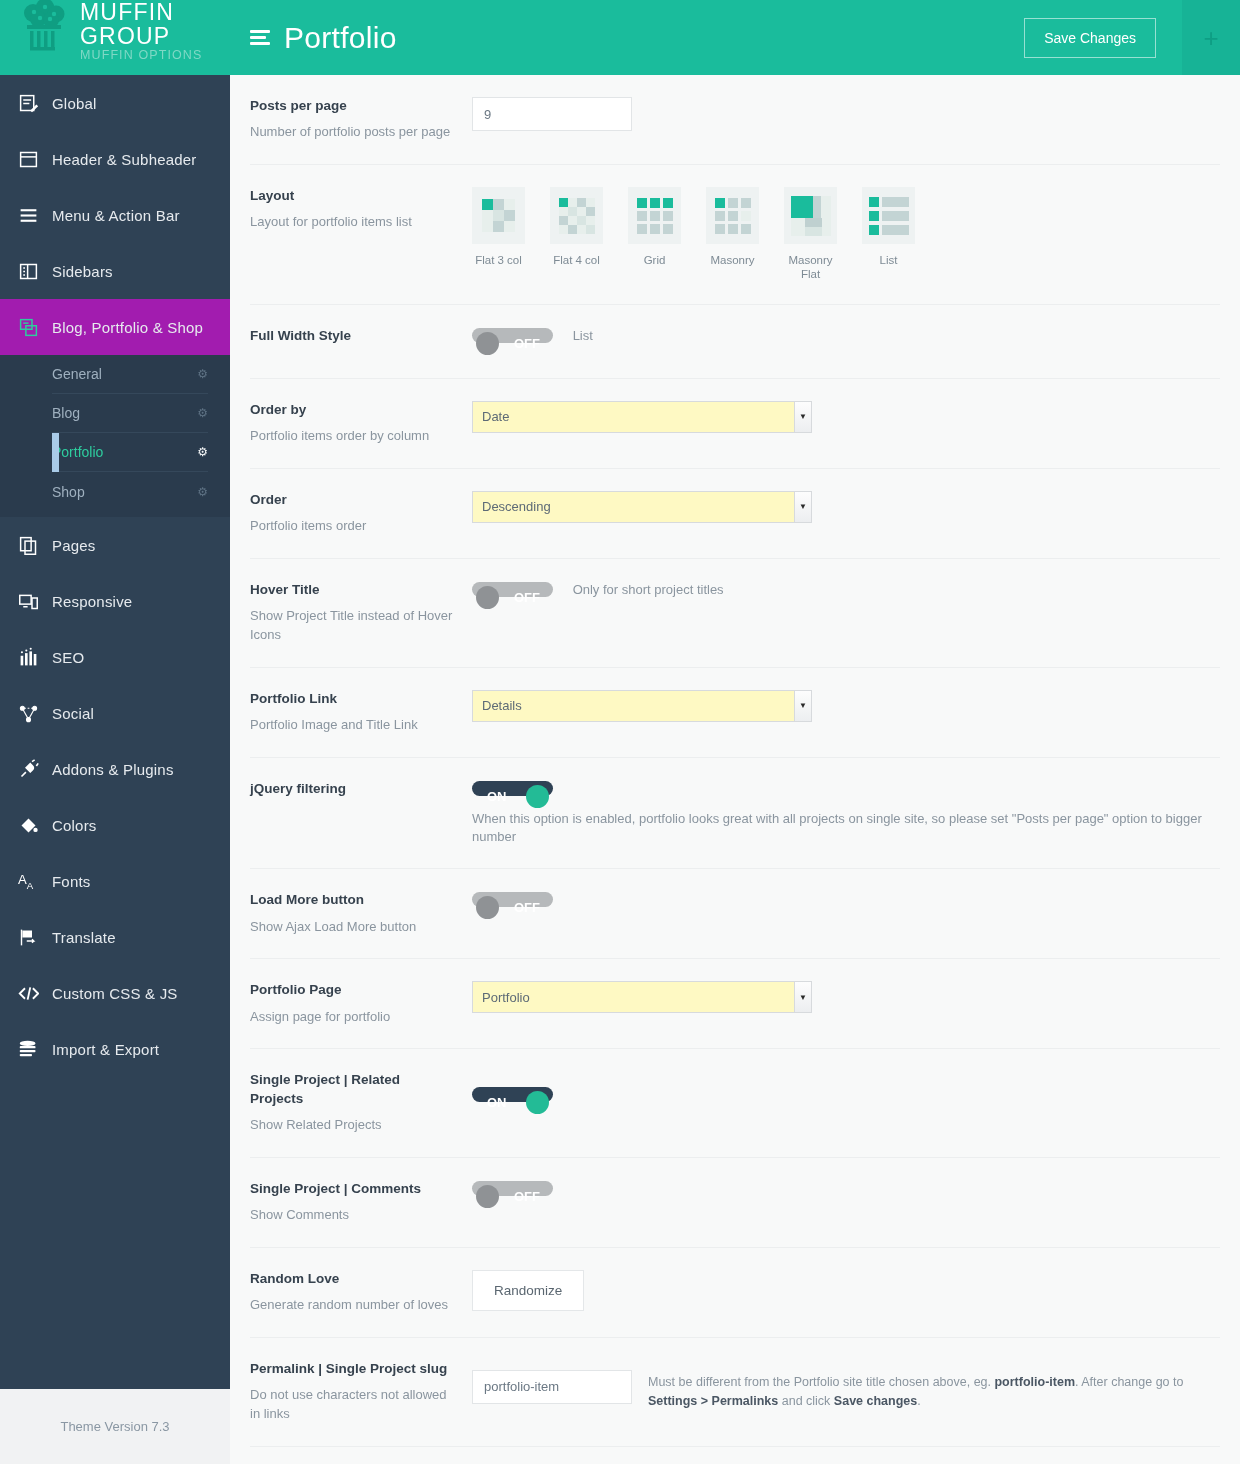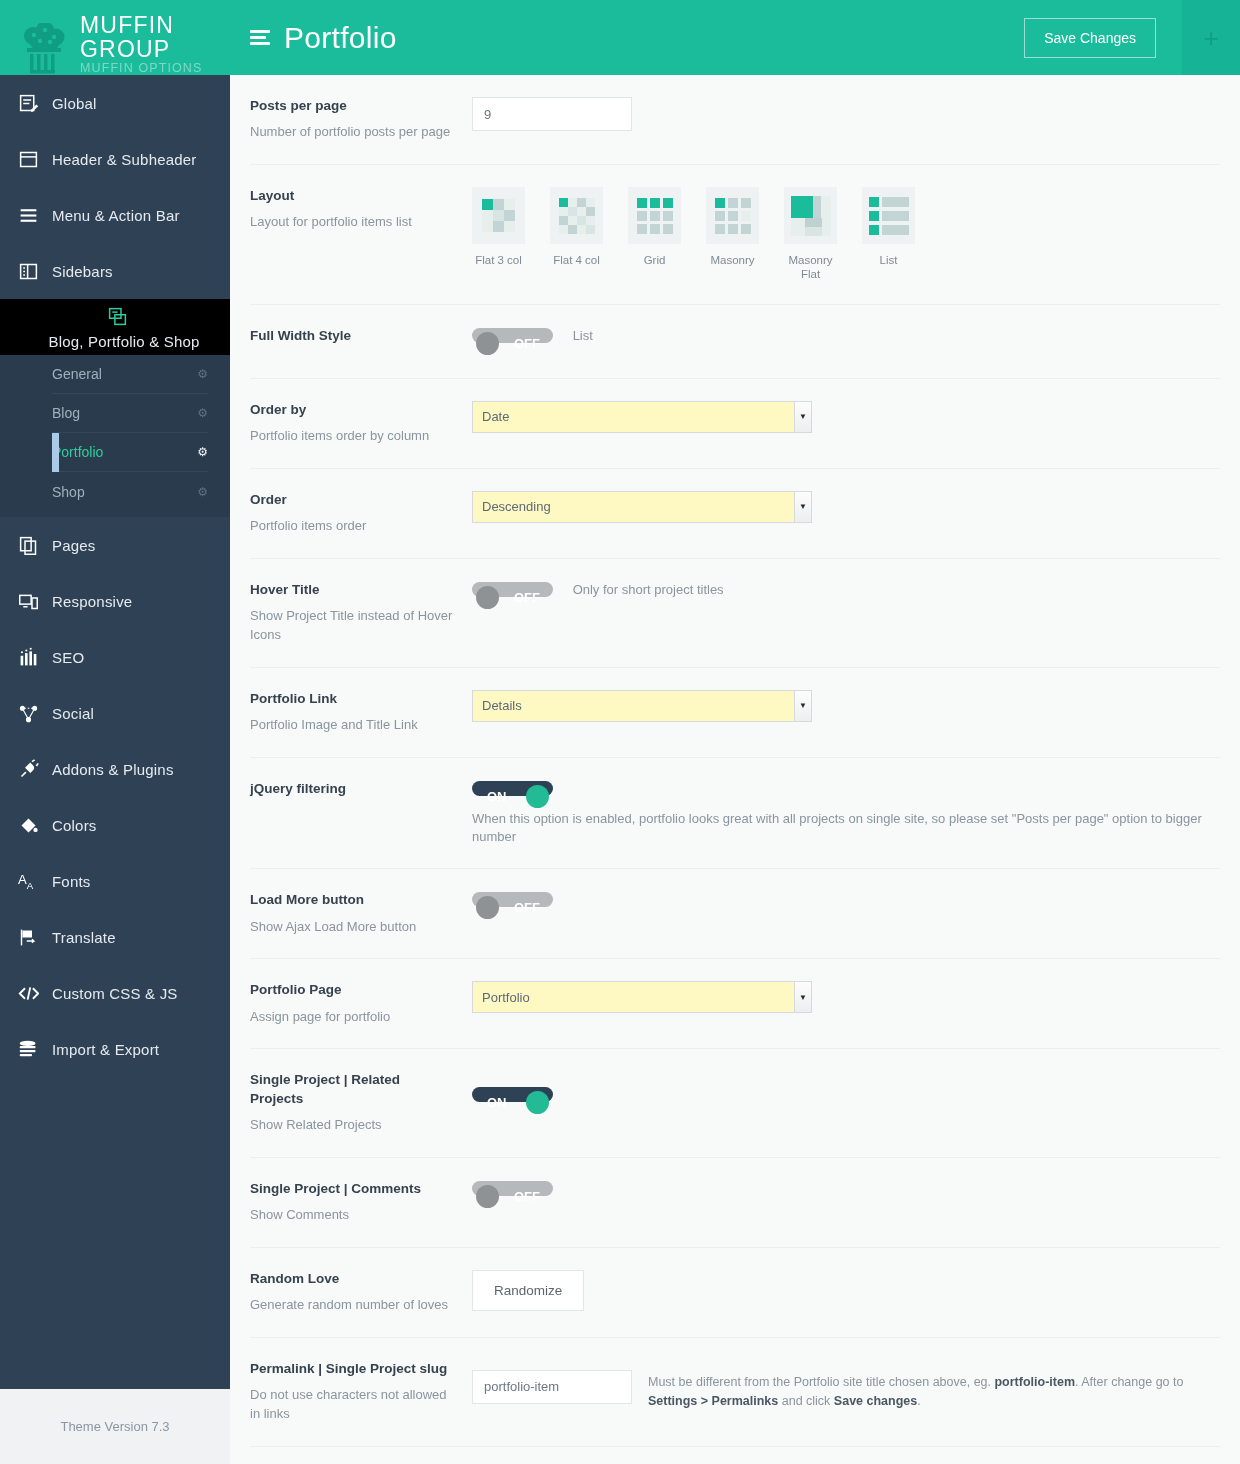--- a/index.html
+++ b/index.html
@@ -10,34 +10,34 @@
     font-family:"Liberation Sans", sans-serif;
     font-size:13px;
     color:#3c4858;
     overflow:hidden;
   }
   .app { display:flex; width:1240px; height:1464px; }
 
   
   .sidebar { width:230px; flex:0 0 230px; background:#2f4255; position:relative; }
   .brand {
-    height:75px; background:#1abc9c; display:flex; align-items:flex-end; padding-left:16px;
+    height:75px; background:#1abc9c; display:flex; align-items:flex-start; padding-left:16px;
   }
   .brand-logo { width:56px; height:52px; position:relative; flex:0 0 56px; }
   .brand-text { margin-left:8px; line-height:1.05; }
   .brand-title { font-size:23px; letter-spacing:1.2px; color:#ffffff; font-weight:400; }
   .brand-sub { font-size:12.5px; letter-spacing:1.1px; color:#7fd8c5; font-weight:400; margin-top:1px; }
 
   .nav { padding:0; }
   .nav-item {
     display:flex; align-items:center; height:56px; padding-left:18px;
     color:#e6eaee; font-size:15px; cursor:pointer; position:relative;
   }
   .nav-item .ico { width:34px; flex:0 0 34px; display:flex; align-items:center; }
-  .nav-item.expanded { background:#000000;flex-direction:column; }
+  .nav-item.expanded { background:#a21caf; }
   .nav-label { letter-spacing:.2px; }
 
   .subnav { background:#2a3b4d; padding:0 0 6px 0; }
   .sub-item {
     display:flex; align-items:center; justify-content:space-between;
     margin-left:52px; margin-right:22px;
     height:39px; color:#9fb0bf; font-size:14px; cursor:pointer;
     border-bottom:1px solid #35485b;
     position:relative;
   }

